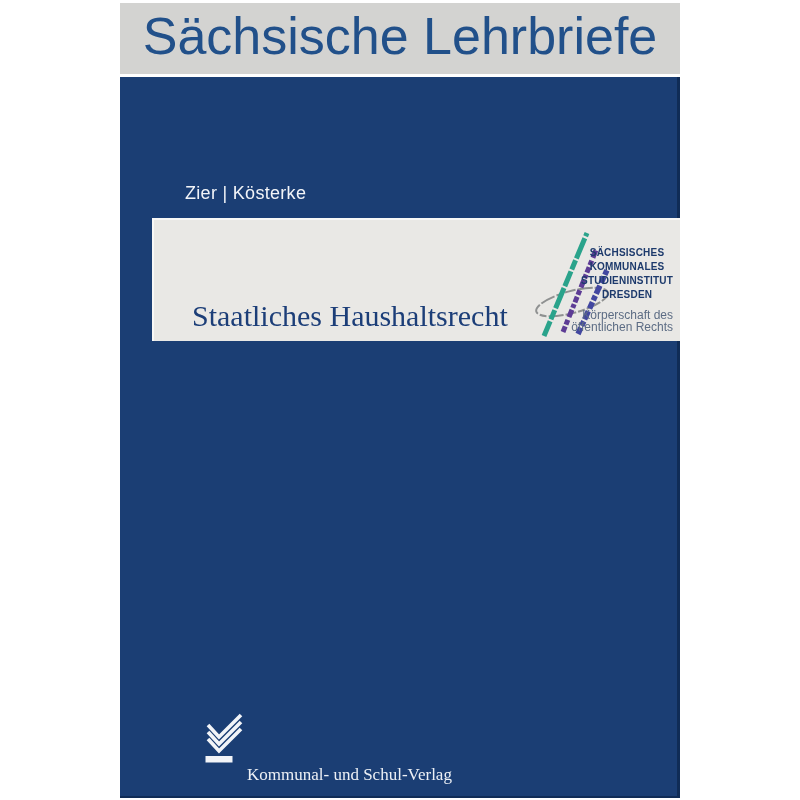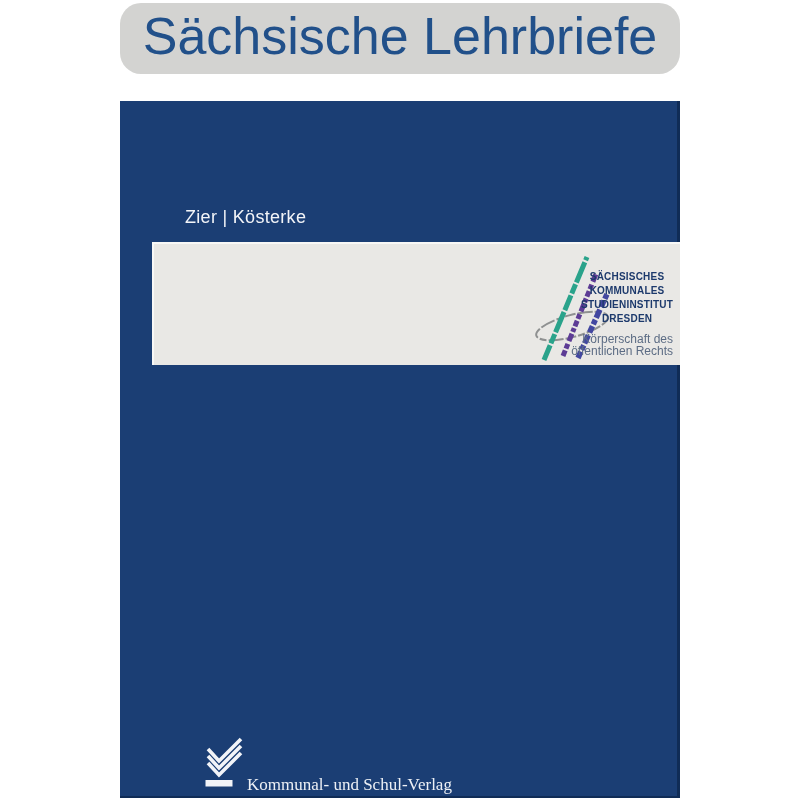--- a/index.html
+++ b/index.html
@@ -18,37 +18,35 @@
     width: 560px; height: 795px;
   }
 
   
   .series-band {
     position: absolute;
     left: 0; top: 0; right: 0;
     height: 71px;
     background: #d3d3d1;
     text-align: center;
-    border-radius: 21px;
   }
   .series-title {
     font-size: 52px;
     line-height: 66px;
     letter-spacing: 0px;
     color: #21508a;
     white-space: nowrap;
   }
 
   
   .cover-body {
     position: absolute;
     left: 0; top: 74px; right: 0; bottom: 0;
     background: #1b3e74;
     box-shadow: inset -3px -2px 0 rgba(10, 33, 66, 0.6);
-    margin-top: 24px;
   }
 
   .authors-line {
     position: absolute;
     left: 65px; top: 105px;
     color: #f2f4f8;
     font-size: 18px;
     line-height: 22px;
     letter-spacing: 0.3px;
   }
@@ -99,21 +97,21 @@
   }
 
   
   .publisher-chevron-icon {
     position: absolute;
     left: 85px; top: 635px;
     width: 38px; height: 52px;
   }
   .publisher-name {
     position: absolute;
-    left: 127px; top: 674px;
+    left: 127px; top: 688px;
     font-family: "Liberation Serif", serif;
     font-size: 17px;
     line-height: 20px;
     color: #edf0f5;
     white-space: nowrap;
   }
 </style>
 </head>
 <body>
 
@@ -123,20 +121,21 @@
     <div class="series-band">
       <div class="series-title">Sächsische Lehrbriefe</div>
     </div>
 
     <div class="cover-body">
 
       <div class="authors-line">Zier | Kösterke</div>
 
       <div class="title-band">
 
+        <div class="book-title">Staatliches Haushaltsrecht</div>
 
         <svg class="institute-logo-icon" viewBox="0 0 85 112" xmlns="http://www.w3.org/2000/svg">
           <ellipse cx="40" cy="74" rx="37" ry="11" fill="none" stroke="#8f9191" stroke-width="2" stroke-dasharray="11 2 15 2 7 2" transform="rotate(-15 40 74)"></ellipse>
           <line x1="12" y1="108" x2="55" y2="5" stroke="#2aa38b" stroke-width="5" stroke-dasharray="16 2 10 2 22 2"></line>
           <line x1="31" y1="104" x2="64" y2="22" stroke="#5d3c95" stroke-width="5" stroke-dasharray="6 2 5 3 8 2 4 2"></line>
           <line x1="46" y1="106" x2="75" y2="42" stroke="#4247a0" stroke-width="5.5" stroke-dasharray="7 2 5 2 9 3"></line>
         </svg>
 
         <div class="institute-name">
           <div>SÄCHSISCHES</div>

